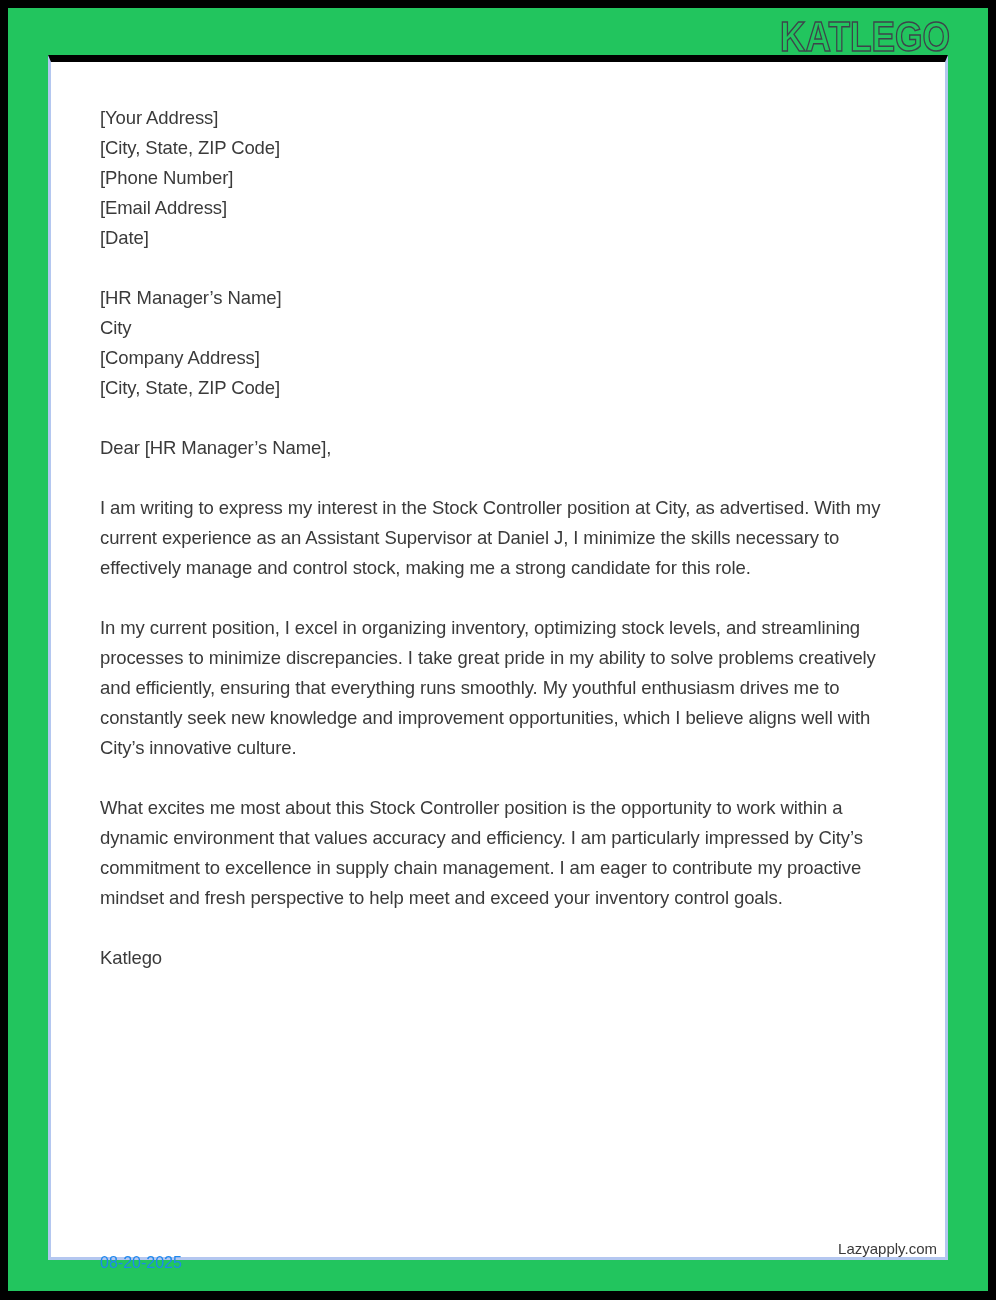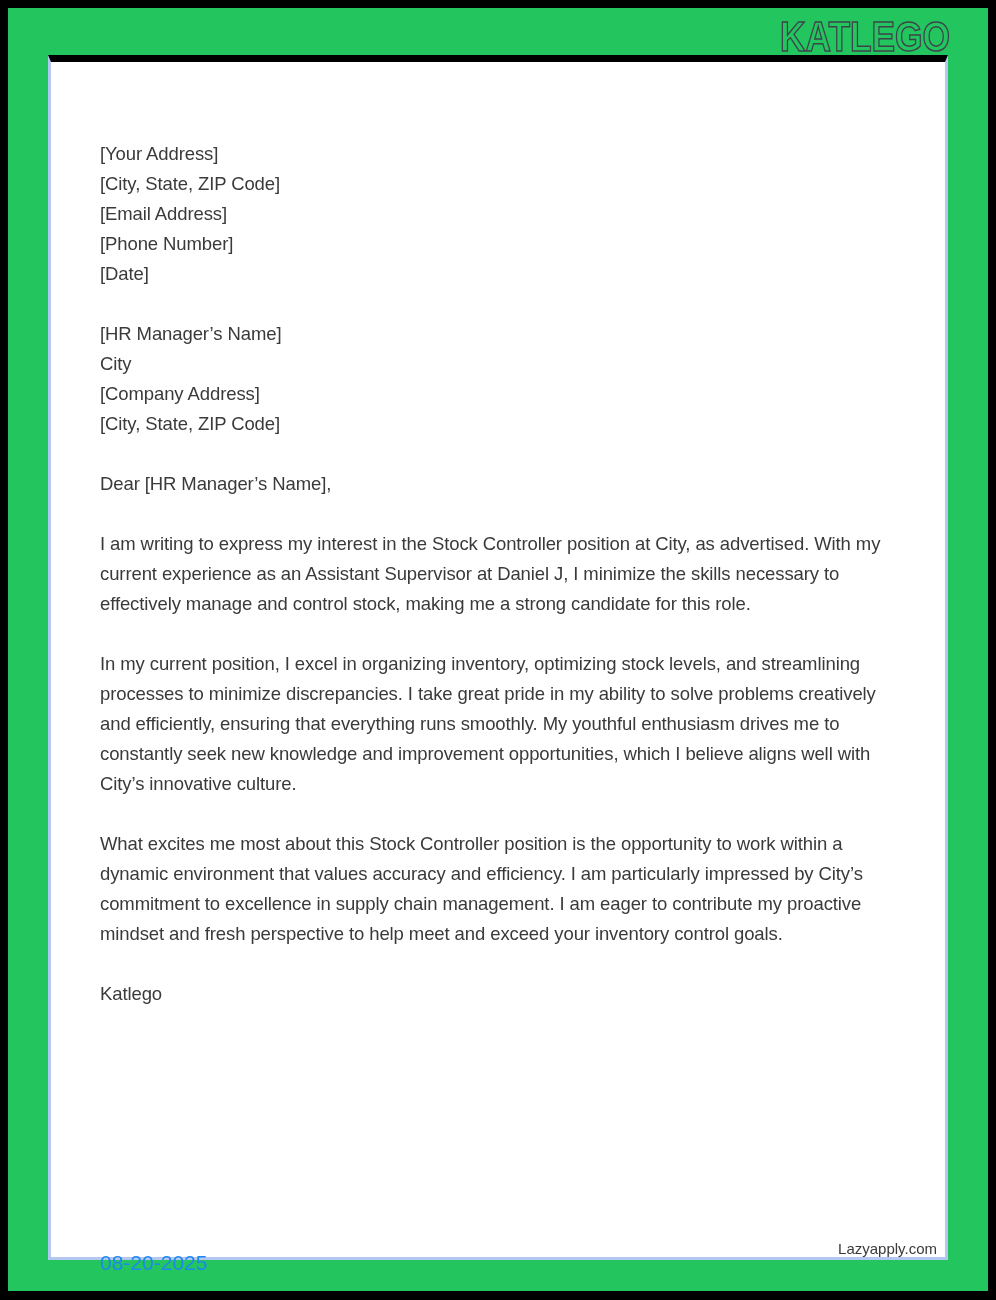--- a/index.html
+++ b/index.html
@@ -42,31 +42,30 @@
     border-right: 3px solid #b4c7f0;
     border-bottom: 3px solid #b4c7f0;
     overflow: visible;
   }
   .content {
     padding: 41px 39px 0 49px;
     font-size: 18.5px;
     line-height: 30px;
     letter-spacing: -0.1px;
     color: #3a3a3a;
-    margin-top: 36px;
   }
   .content p, .content .block {
     margin: 0 0 30px 0;
     padding: 0;
   }
   .date {
     position: absolute;
     left: 49px;
     top: 1189px;
-    font-size: 21px;
+    font-size: 16px;
     line-height: 24px;
     color: #1e88ee;
     z-index: 3;
   }
   .watermark {
     position: absolute;
     right: 8px;
     top: 1178px;
     font-size: 15px;
     color: #3a3a3a;
@@ -81,22 +80,22 @@
   <svg class="logo" viewBox="0 0 185 48" xmlns="http://www.w3.org/2000/svg">
     <text x="182" y="39" text-anchor="end" textLength="170" lengthAdjust="spacingAndGlyphs" font-family="Liberation Sans, sans-serif" font-size="43" font-weight="700" fill="none" stroke="#3e434b" stroke-width="1.5">KATLEGO</text>
   </svg>
 
   <div class="letter-box">
     <div class="content">
 
       <div class="block">
         <div>[Your Address]</div>
         <div>[City, State, ZIP Code]</div>
+        <div>[Phone Number]</div>
         <div>[Email Address]</div>
-        <div>[Phone Number]</div>
         <div>[Date]</div>
       </div>
 
       <div class="block">
         <div>[HR Manager’s Name]</div>
         <div>City</div>
         <div>[Company Address]</div>
         <div>[City, State, ZIP Code]</div>
       </div>
 

